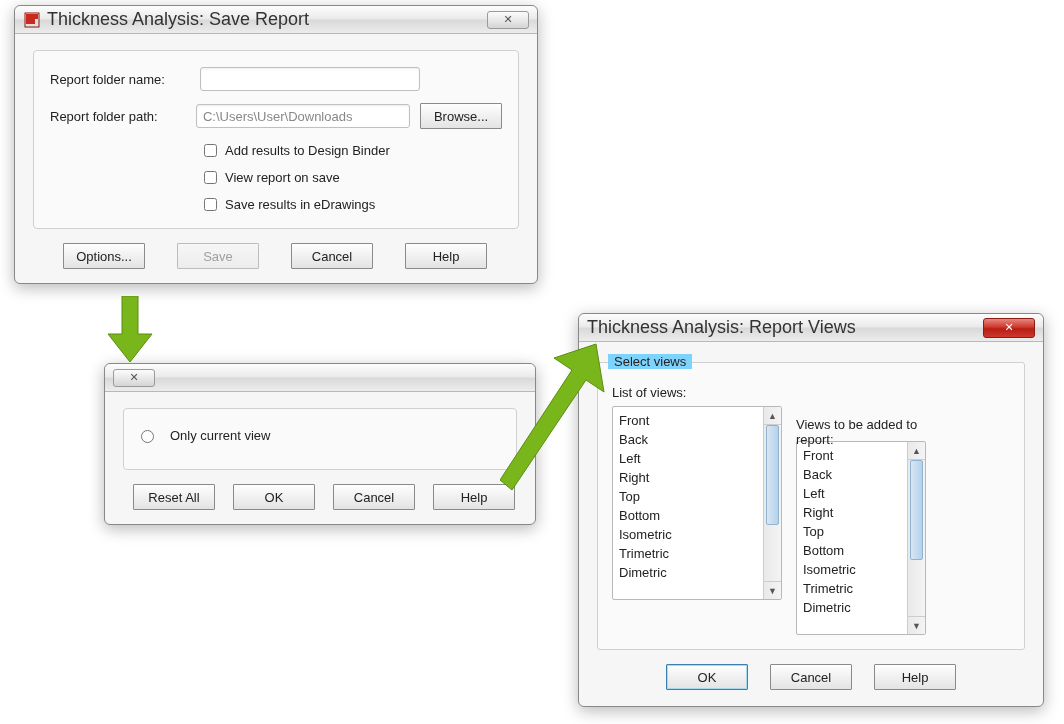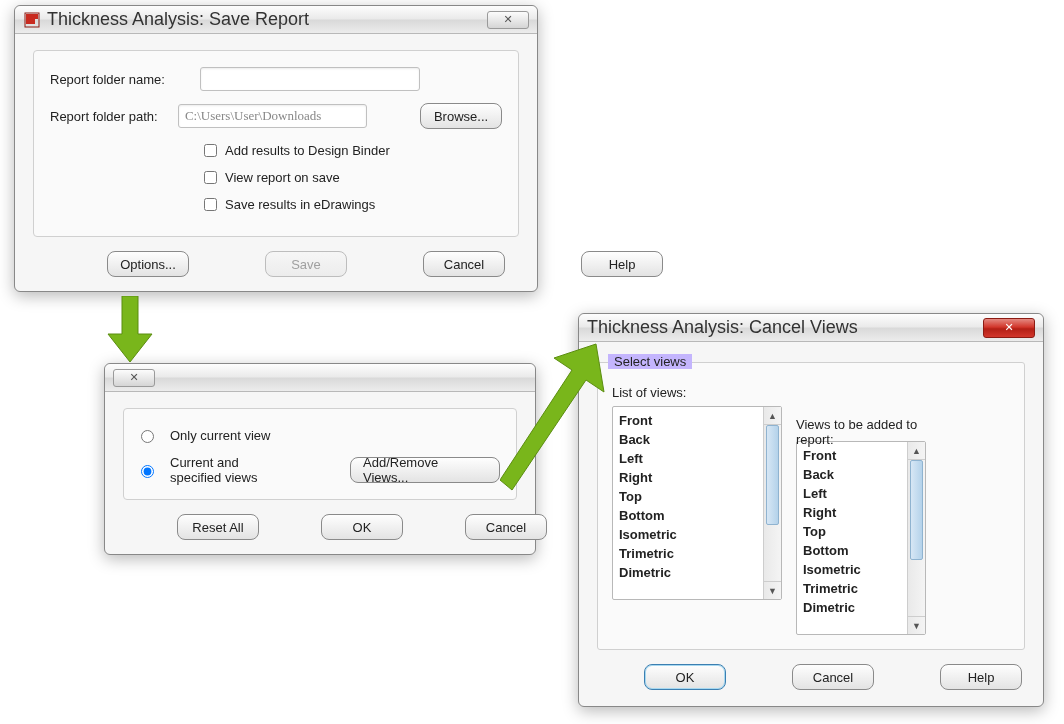--- a/index.html
+++ b/index.html
@@ -55,21 +55,21 @@
     border-color: #8c1b13;
     color: #fff;
   }
   .body {
     padding: 16px 18px 14px 18px;
   }
   .group {
     border: 1px solid #d0d0d0;
     border-radius: 4px;
     background: #fafafa;
-    padding: 16px 16px 20px 16px;
+    padding: 16px 16px 12px 16px;
   }
   .row { display: flex; align-items: center; margin-bottom: 12px; }
   .row:last-child { margin-bottom: 0; }
   .label-col { width: 150px; }
   input[type=text] {
     height: 24px;
     border: 1px solid #c0c0c0;
     border-radius: 3px;
     padding: 0 6px;
     background: #fff;
@@ -78,59 +78,57 @@
   }
   input[type=text].ro { color: #888; }
   .chk-row { display: flex; align-items: center; margin-bottom: 8px; margin-left: 150px; }
   .chk-row input { margin-right: 8px; }
   .btn-bar { display: flex; gap: 32px; margin-top: 14px; justify-content: flex-start; padding-left: 30px;}
   .btn {
     min-width: 82px;
     height: 26px;
     padding: 0 12px;
     border: 1px solid #8a8a8a;
-    border-radius: 8px;
+    border-radius: 1px;
     background: linear-gradient(to bottom, #fefefe, #e3e3e3);
     font: inherit;
     color: #222;
     display: inline-flex;
     align-items: center;
     justify-content: center;
     cursor: default;
-    margin-left: 44px;
   }
   .btn.disabled { color: #a0a0a0; border-color: #bdbdbd; background: linear-gradient(to bottom,#f6f6f6,#ececec); }
   .btn.default { border: 1px solid #3c7fb1; box-shadow: 0 0 0 1px #a7d8f0 inset; }
   .radio-row { display: flex; align-items: center; margin-bottom: 12px; gap: 10px; }
   .radio-row input { margin-right: 6px; }
   .fieldset {
     border: 1px solid #d0d0d0;
     border-radius: 3px;
     background: #fafafa;
     padding: 10px 14px 14px 14px;
     position: relative;
   }
   .fieldset > .legend {
     position: absolute;
     top: -9px;
     left: 10px;
-    background: #c4b5fd;
+    background: #7dd3fc;
     padding: 0 6px;
     font-size: 13px;
   }
   .cols { display: flex; gap: 14px; margin-top: 16px; }
   .list-col { flex: 0 0 170px; }
   .list-col .col-label { margin-bottom: 6px; }
   .listbox {
     border: 1px solid #b8b8b8;
     border-radius: 2px;
     background: #fff;
     height: 194px;
     display: flex;
-    font-weight: bold;
   }
   .listbox .items { flex: 1; padding: 4px 6px; overflow: hidden; }
   .listbox .item { padding: 2px 0; font-size: 13px; }
   .scroll {
     width: 18px;
     background: linear-gradient(to right,#e9e9e9,#f4f4f4);
     border-left: 1px solid #cdcdcd;
     display: flex;
     flex-direction: column;
   }
@@ -170,21 +168,21 @@
       </div>
   </div>
   <div class="body">
     <div class="group">
       <div class="row">
         <span class="label-col">Report folder name:</span>
         <input type="text" style="width: 220px;" value="">
       </div>
       <div class="row">
         <span class="label-col">Report folder path:</span>
-        <input type="text" class="ro" style="width: 220px; font-family: Liberation Serif, serif;" readonly="" value="C:\Users\User\Downloads">
+        <input type="text" class="ro" style="width: 220px;" readonly="" value="C:\Users\User\Downloads">
         <span style="width:10px;"></span>
         <span class="btn">Browse...</span>
       </div>
       <div class="chk-row">
         <input type="checkbox" style="">
         <span>Add results to Design Binder</span>
       </div>
       <div class="chk-row">
         <input type="checkbox" style="">
         <span>View report on save</span>
@@ -208,39 +206,33 @@
     <div class="win-btn">
         <span>✕</span>
       </div>
   </div>
   <div class="body">
     <div class="group" style="padding:18px 16px 14px 12px;">
       <div class="radio-row">
         <input type="radio" name="vopt" style="">
         <span>Only current view</span>
       </div>
-      <div class="radio-row" style="margin-bottom:0;">
-        <input type="radio" name="vopt" checked="" style="">
-        <span>Current and specified views</span>
-        <span style="flex:1;"></span>
-        <span class="btn" style="min-width:150px;">Add/Remove Views...</span>
-      </div>
     </div>
     <div class="btn-bar" style="padding-left:10px; gap:18px;">
       <span class="btn">Reset All</span>
       <span class="btn">OK</span>
       <span class="btn">Cancel</span>
       <span class="btn">Help</span>
     </div>
   </div>
 </div>
 
 <div class="dialog" style="left:578px; top:313px; width:466px;">
   <div class="titlebar">
-    <span class="title">Thickness Analysis: Cancel Views</span>
+    <span class="title">Thickness Analysis: Report Views</span>
     <div class="win-btn red">
         <span>✕</span>
       </div>
   </div>
   <div class="body" style="padding:20px 18px 16px 18px;">
     <div class="fieldset" style="padding-top:6px;">
       <span class="legend">Select views</span>
       <div class="cols">
         <div class="list-col">
           <div class="col-label">List of views:</div>

